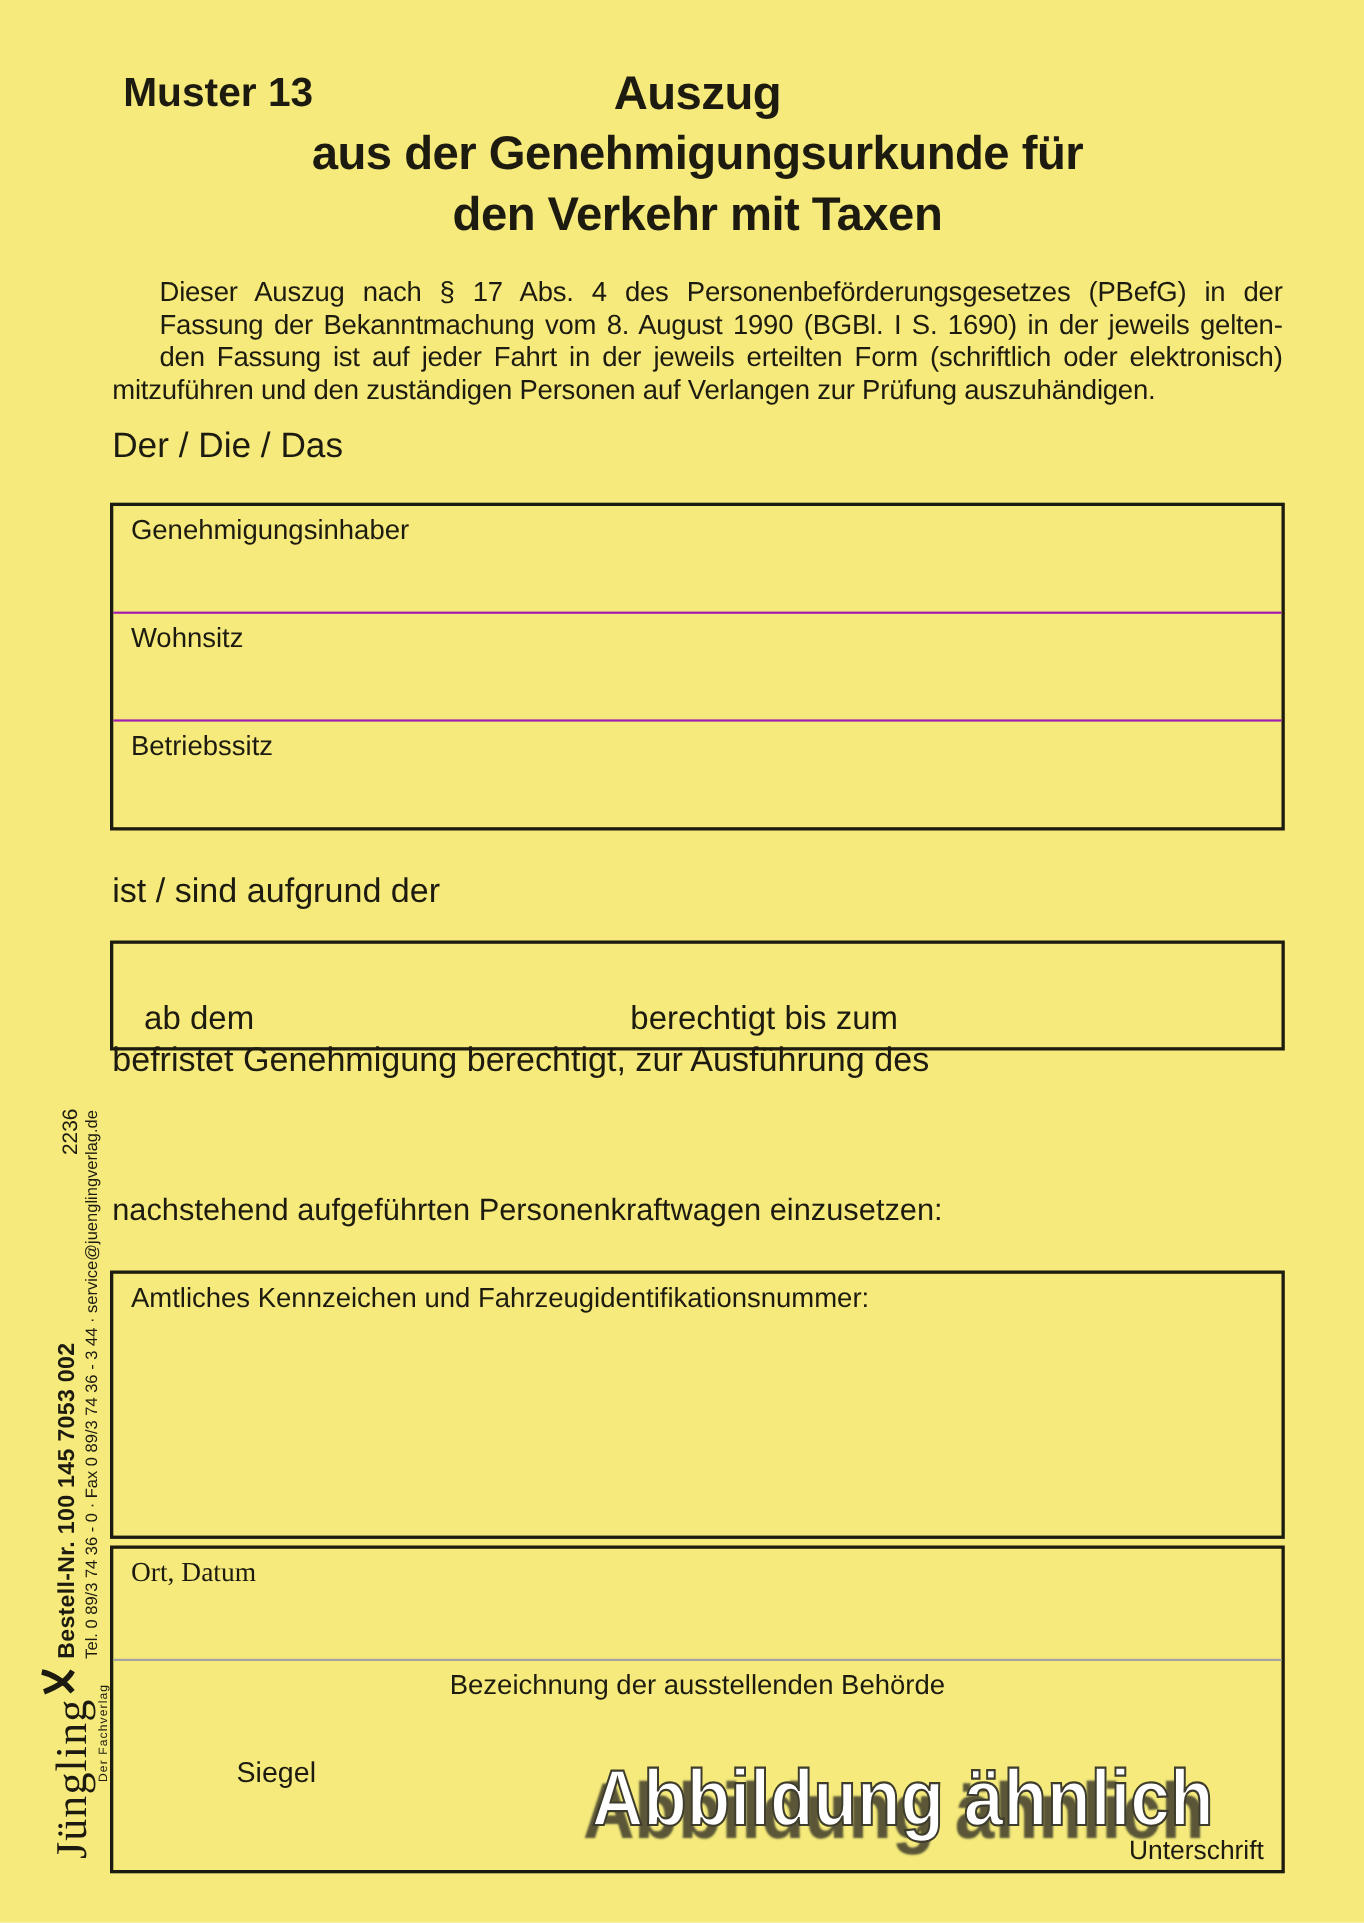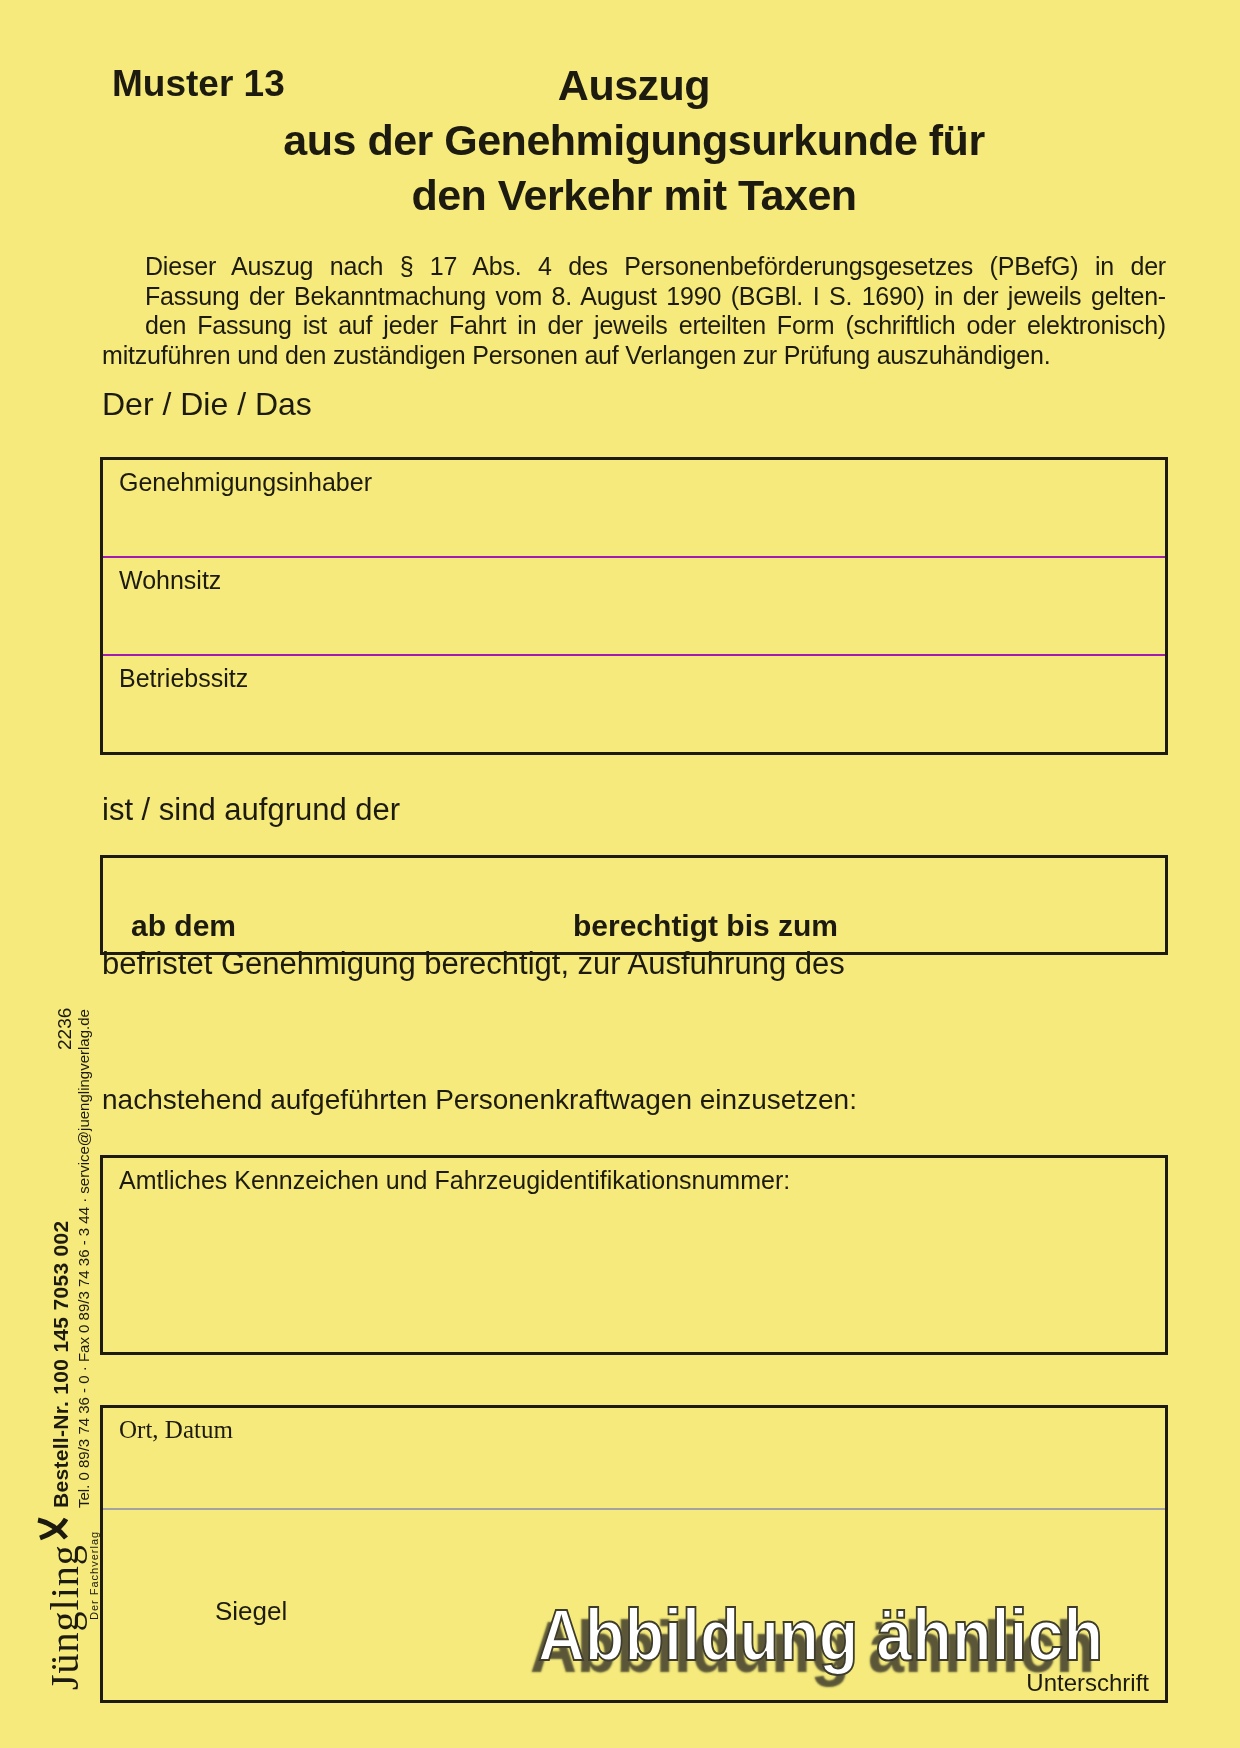--- a/index.html
+++ b/index.html
@@ -17,27 +17,27 @@
   }
   .intro { left:102px; top:252px; width:1064px; font-size:25px; line-height:29.5px; letter-spacing:-0.2px; }
   .intro .lj { text-align:justify; text-align-last:justify;margin-left:43px; }
   .lead1 { left:102px; top:386px; font-size:32px; }
   .fbox { left:100px; width:1068px; border:3px solid #1d1b10; box-sizing:border-box;margin-top:20px; }
   .box1 { top:437px; height:298px; display:flex; flex-direction:column; }
   .box1 .row { flex:1 1 0; position:relative; }
   .box1 .row + .row { border-top:2px solid #a21caf; }
   .flabel { position:absolute; left:16px; top:8px; font-size:25px; }
   .lead2 { left:102px; top:792px; font-size:31px; }
-  .box2 { top:835px; height:100px;font-weight:bold; }
+  .box2 { top:835px; height:100px; }
   .box2 .ab   { position:absolute; left:28px;  bottom:9px; font-size:30px; }
   .box2 .bef  { position:absolute; left:470px; bottom:9px; font-size:30px; }
   .closing { left:102px; top:946px; font-size:31px; }
   .bighead { left:100px; top:1008px; width:1068px; text-align:center; font-size:42px; font-weight:bold; }
   .subline { left:102px; top:1084px; font-size:28px; }
-  .box3 { top:1135px; height:200px; }
+  .box3 { top:1135px; height:244px; }
   .box4 { top:1385px; height:298px; }
   .box4 .r1 { position:relative; height:100px; border-bottom:2px solid #a3a3a3;font-family:Liberation Serif, serif; }
   .box4 .r2 { position:relative; height:193px; }
   .authority { position:absolute; left:0; top:8px; width:100%; text-align:center; font-size:25px; }
   .siegel { position:absolute; left:112px; top:86px; font-size:26px; }
   .untersch { position:absolute; right:16px; bottom:6px; font-size:24px; }
   .watermark {
     left:538px; top:1594px; font-size:72px; font-weight:bold; white-space:nowrap;
     color:#ffffff; -webkit-text-stroke:2px #3e3c2c;
     text-shadow:-9px 12px 2px rgba(62,60,44,0.85);
@@ -96,20 +96,21 @@
 
   <div class="abs fbox box3" style="position:absolute;">
     <div class="flabel">Amtliches Kennzeichen und Fahrzeugidentifikationsnummer:</div>
   </div>
 
   <div class="abs fbox box4">
     <div class="r1">
       <div class="flabel">Ort, Datum</div>
     </div>
     <div class="r2">
+      <div class="authority">Bezeichnung der ausstellenden Behörde</div>
       <div class="siegel">Siegel</div>
       <div class="untersch">Unterschrift</div>
     </div>
   </div>
 
   <div class="abs watermark">Abbildung ähnlich</div>
 
   <div class="rot formnum">2236</div>
   <div class="rot orderblk">
     <div class="l1">Bestell-Nr.  100 145 7053 002</div>

